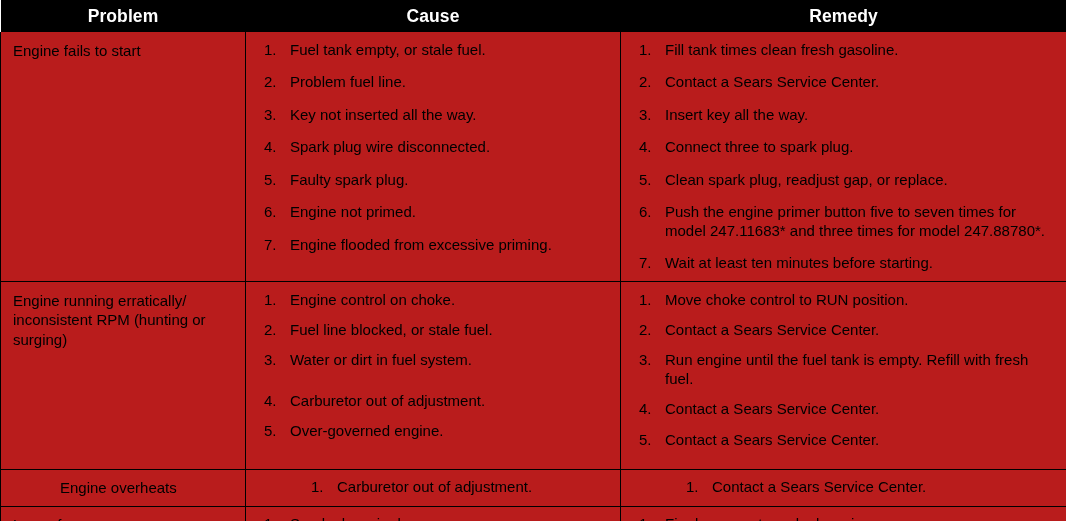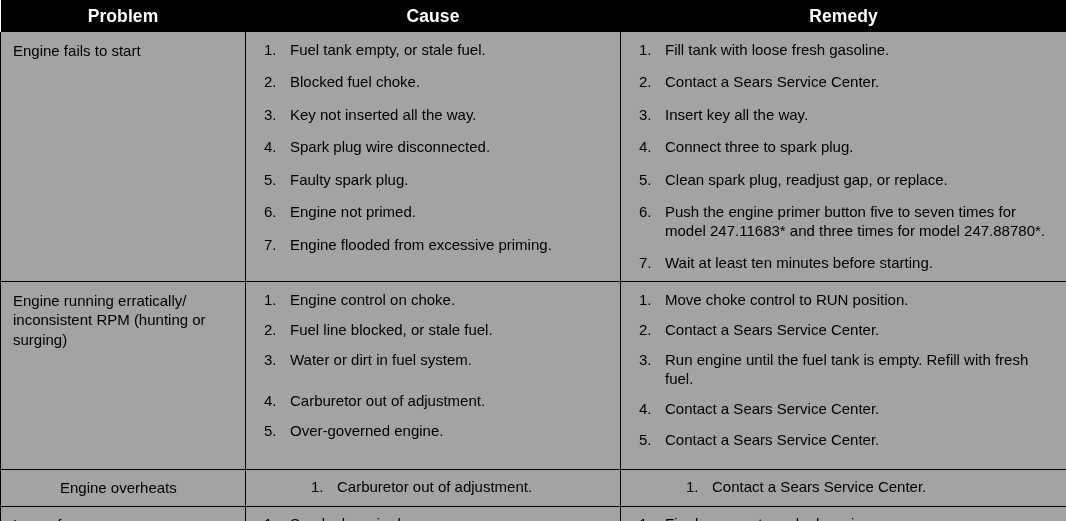--- a/index.html
+++ b/index.html
@@ -47,21 +47,21 @@
   th.col-problem { width: 245px; }
   th.col-cause   { width: 375px; }
   th.col-remedy  { width: 446px; margin-top: 48px; }
 
   
   tbody td {
     vertical-align: top;
     border-right: 1.6px solid #000000;
     border-bottom: 1.6px solid #000000;
     padding: 0;
-    background: #a3a3a3;
+    background: #b91c1c;
   }
   tbody tr td:first-child {
     border-left: 1.6px solid #000000;
   }
 
   .cell-inner {
     padding: 8px 10px 8px 14px;
     font-size: 15px;
     line-height: 1.26;
   }
@@ -136,33 +136,33 @@
       <tr class="row-1">
         <td class="cell-problem">
           <div class="cell-inner">
             <div class="problem-text">Engine fails to start</div>
           </div>
         </td>
         <td class="cell-cause">
           <div class="cell-inner">
             <ol class="num-list">
               <li><span class="num">1.</span><span>Fuel tank empty, or stale fuel.</span></li>
-              <li><span class="num">2.</span><span>Blocked fuel choke.</span></li>
+              <li><span class="num">2.</span><span>Problem fuel line.</span></li>
               <li><span class="num">3.</span><span>Key not inserted all the way.</span></li>
               <li><span class="num">4.</span><span>Spark plug wire disconnected.</span></li>
               <li><span class="num">5.</span><span>Faulty spark plug.</span></li>
               <li><span class="num">6.</span><span>Engine not primed.</span></li>
               <li><span class="num">7.</span><span>Engine flooded from excessive priming.</span></li>
             </ol>
           </div>
         </td>
         <td class="cell-remedy">
           <div class="cell-inner">
             <ol class="num-list">
-              <li><span class="num">1.</span><span>Fill tank with loose fresh gasoline.</span></li>
+              <li><span class="num">1.</span><span>Fill tank times clean fresh gasoline.</span></li>
               <li><span class="num">2.</span><span>Contact a Sears Service Center.</span></li>
               <li><span class="num">3.</span><span>Insert key all the way.</span></li>
               <li><span class="num">4.</span><span>Connect three to spark plug.</span></li>
               <li><span class="num">5.</span><span>Clean spark plug, readjust gap, or replace.</span></li>
               <li><span class="num">6.</span><span>Push the engine primer button five to seven times for model 247.11683* and three times for model 247.88780*.</span></li>
               <li><span class="num">7.</span><span>Wait at least ten minutes before starting.</span></li>
             </ol>
           </div>
         </td>
       </tr>

